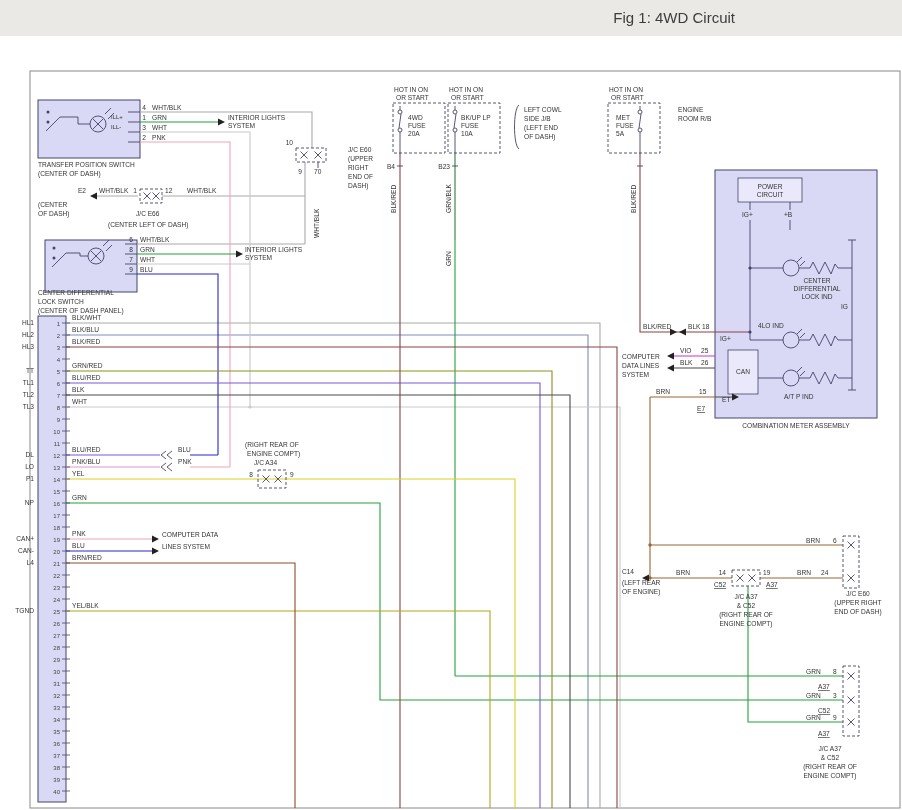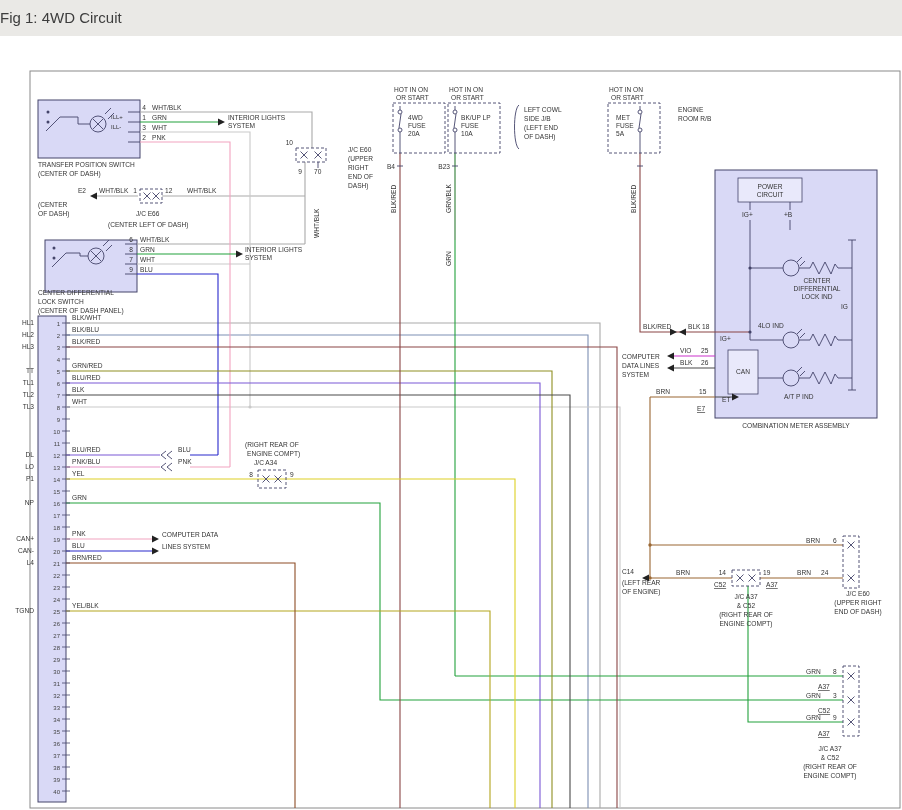--- a/index.html
+++ b/index.html
@@ -1,19 +1,19 @@
 <!DOCTYPE html>
 <html style="--header_bg: #eae9e6; --text: #333333; --arrow: #222222; --box_fill: #d9d9f6; --box_border: #44446a; --inner_fill: #e9e9fb; --wire_gry: #a9a9a9; --wire_blkblu: #7d8fb3; --wire_blkred: #8a4545; --wire_grn: #23a23c; --wire_grnblk: #2f7d35; --wire_grnred: #8f8f22; --wire_wht: #c9c9c9; --wire_pnk: #f2a3c0; --wire_pnkblu: #ea93c8; --wire_blu: #2828cc; --wire_blured: #7a58d6; --wire_yel: #ddd024; --wire_yelblk: #b3a51e; --wire_brn: #9a6733; --wire_brnred: #8d4d26; --wire_vio: #cc33cc; --wire_blk: #4a4a4a;"><head>
 <meta charset="utf-8">
 <style>
   html,body{margin:0;padding:0}
   body{width:902px;height:810px;position:relative;background:#fff;overflow:hidden;
        font-family:"Liberation Sans",sans-serif}
   .hdr{position:absolute;top:0;left:0;width:902px;height:36px;background:var(--header_bg,#eae9e6)}
-  .hdr-title{width:735px;line-height:36px;text-align:left;font-size:15px;color:#3d3d3d}
+  .hdr-title{width:735px;line-height:36px;text-align:right;font-size:15px;color:#3d3d3d}
   svg{position:absolute;top:0;left:0}
   .lbl{font-family:"Liberation Sans",sans-serif;font-size:6.6px;fill:var(--text,#333)}
   .s6{font-size:6px}
   .pin{font-size:6px;fill:#444}
   .u{text-decoration:underline}
   .panel{fill:#fff;stroke:#8a8a8a;stroke-width:1}
   .compbox{fill:var(--box_fill,#d9d9f6);stroke:var(--box_border,#44446a);stroke-width:1}
   .innerbox{fill:var(--inner_fill,#e9e9fb);stroke:var(--box_border,#44446a);stroke-width:.8}
   .jc{fill:none;stroke:var(--box_border,#44446a);stroke-width:.9;stroke-dasharray:3 2}
   .sym{stroke:var(--box_border,#44446a);stroke-width:.9;fill:none}

